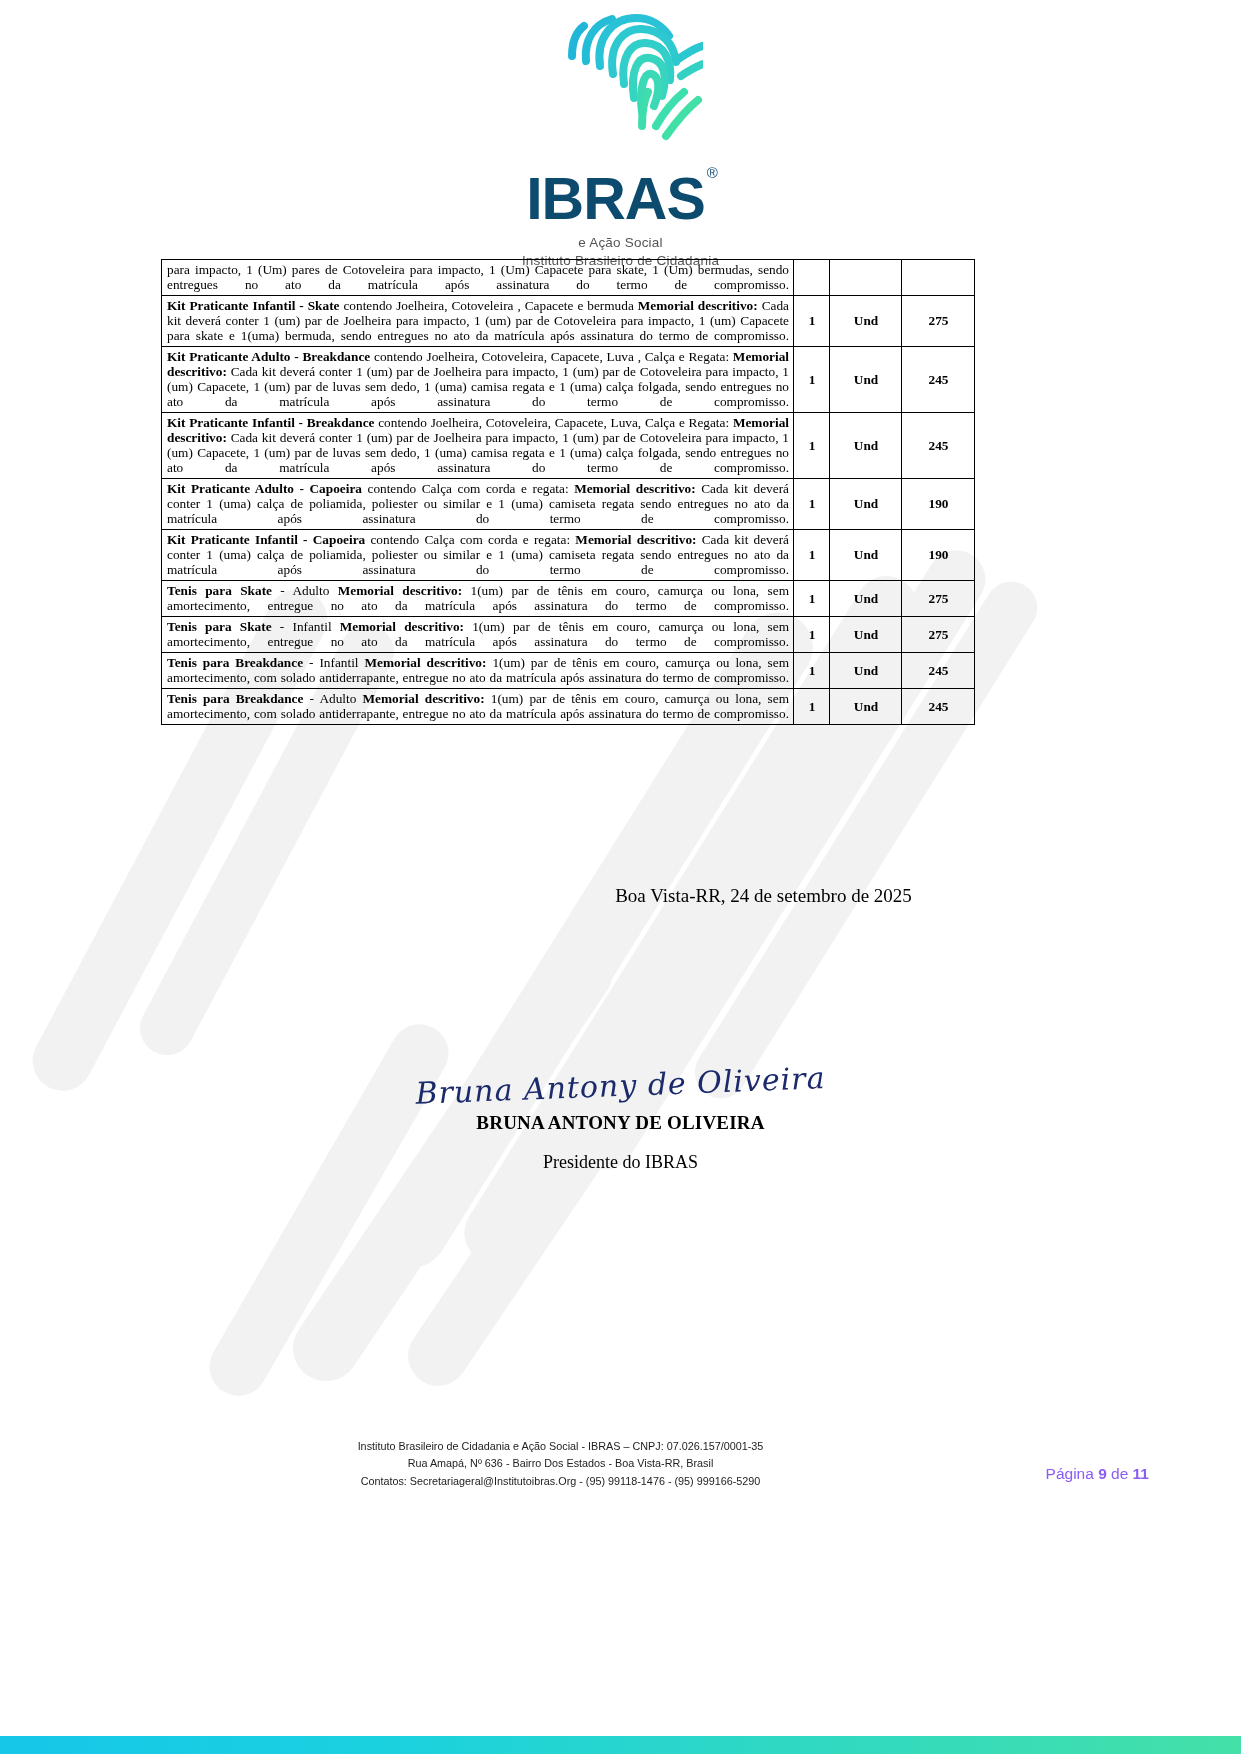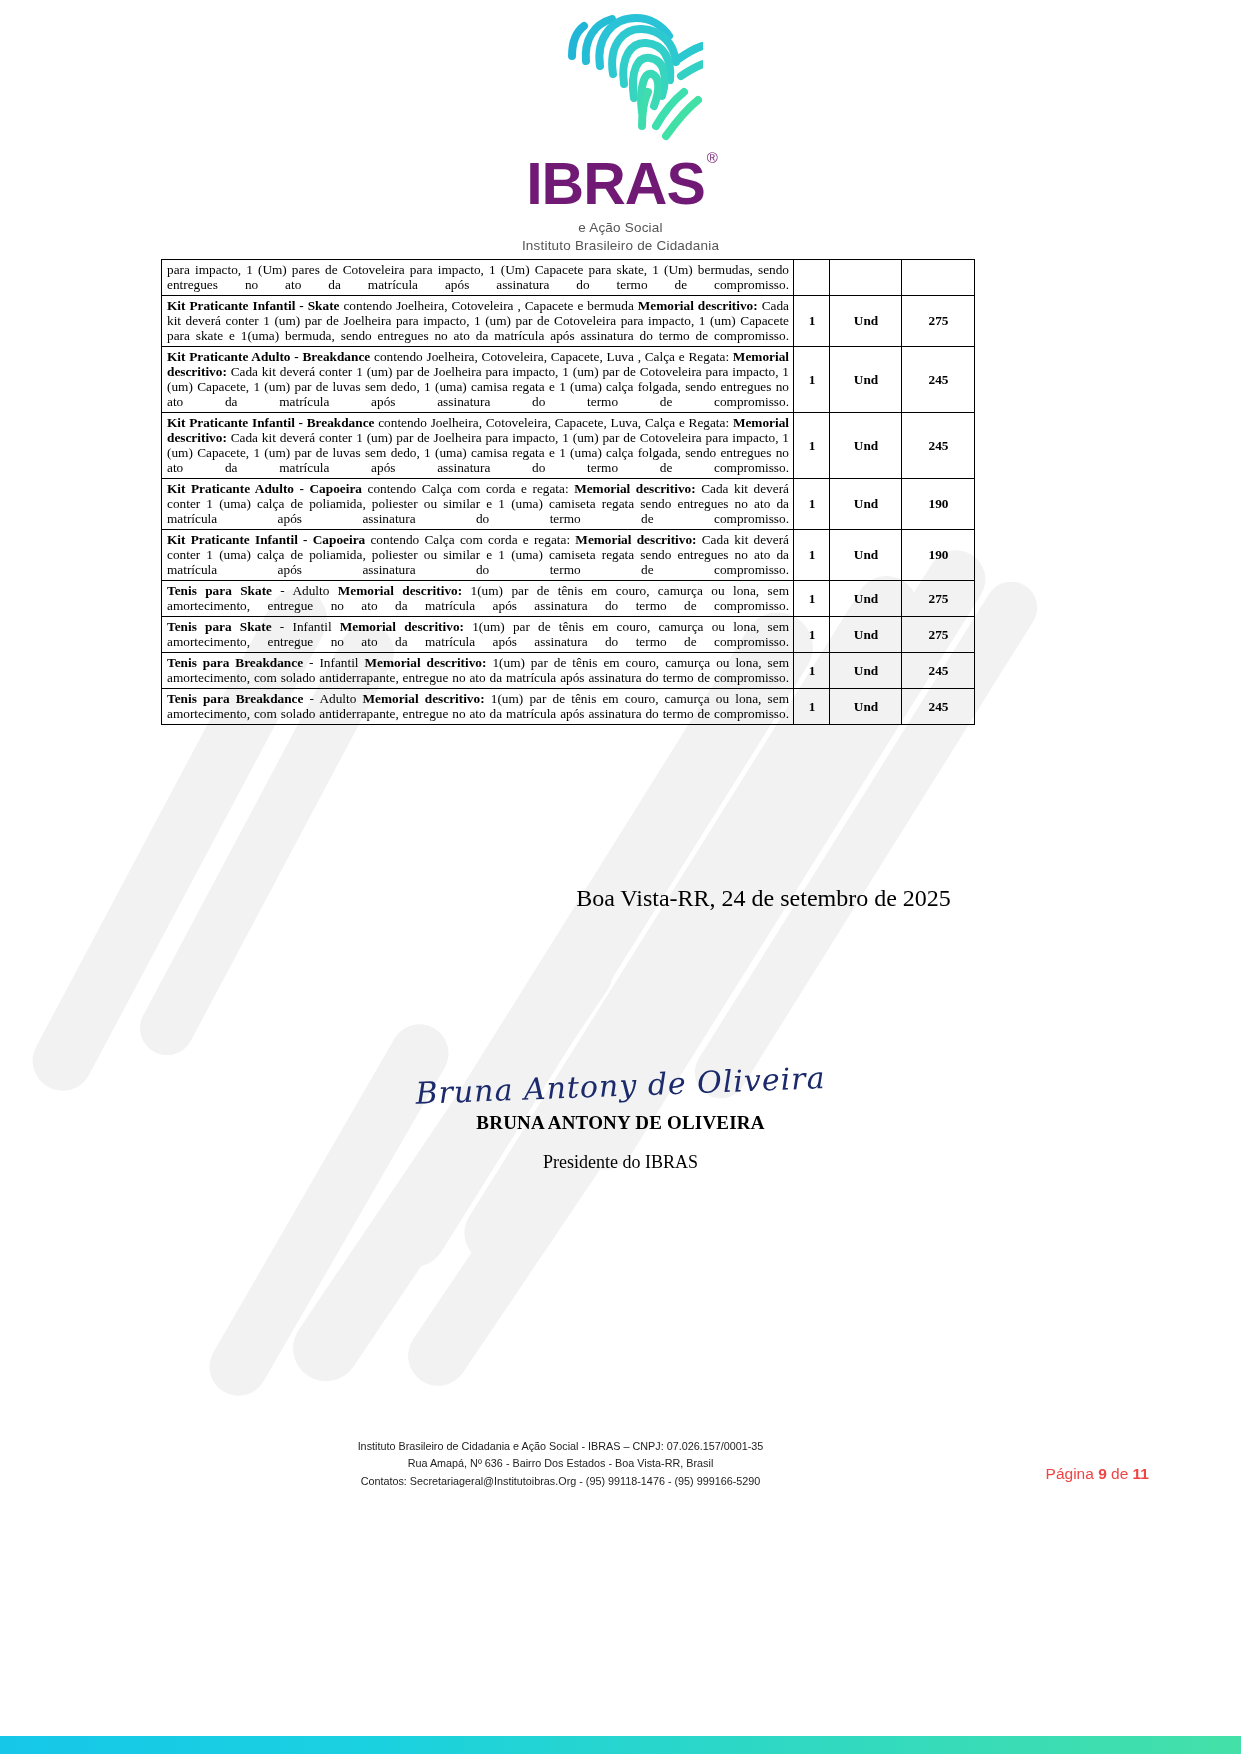--- a/index.html
+++ b/index.html
@@ -50,23 +50,23 @@
     position: relative;
     width: 165px;
     height: 145px;
     margin: 0 auto;
   }
   .ibras-word {
     font-family: "Liberation Sans", sans-serif;
     font-weight: bold;
     font-size: 59px;
     letter-spacing: -1px;
-    color: #701a75;
+    color: #0c4a6e;
     line-height: 1;
-    margin-top: 2px;
+    margin-top: 17px;
     position: relative;
     display: inline-block;
   }
   .ibras-reg {
     font-size: 15px;
     font-weight: normal;
     vertical-align: super;
     position: relative;
     top: -20px;
     left: 2px;
@@ -119,21 +119,21 @@
 
   
   .dateline {
     position: absolute;
     left: 0;
     top: 885px;
     width: 1205px;
     text-align: center;
     padding-right: 58px;
     box-sizing: border-box;
-    font-size: 24px;
+    font-size: 19px;
   }
   .dateline span { padding-left: 380px; }
 
   
   .sig-block {
     position: absolute;
     left: 0;
     top: 1062px;
     width: 1241px;
     text-align: center;
@@ -174,21 +174,21 @@
     color: #222;
     line-height: 1.62;
     padding-right: 120px;
   }
   .page-num {
     position: absolute;
     right: 92px;
     top: 27px;
     font-family: "Liberation Sans", sans-serif;
     font-size: 15.5px;
-    color: #ef4444;
+    color: #8b5cf6;
     white-space: nowrap;
   }
   .page-num b { font-weight: bold; }
 
   
   .bottom-bar {
     position: absolute;
     left: 0;
     bottom: 0;
     width: 1241px;

